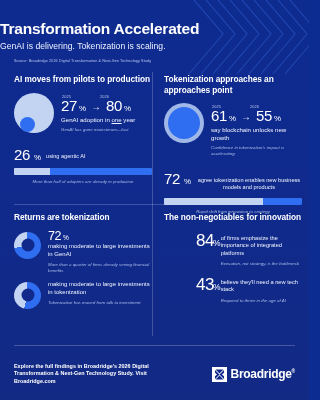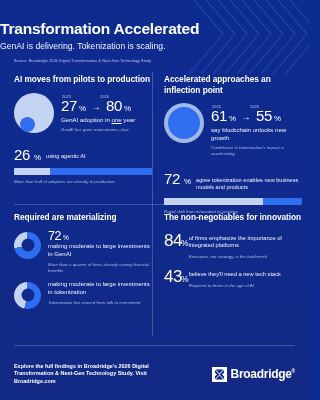--- a/index.html
+++ b/index.html
@@ -188,21 +188,21 @@
   }
   .statdesc u { text-decoration: underline; }
   .note {
     font-size: 4.4px;
     font-style: italic;
     color: #aabbe8;
     line-height: 1.3;
     margin-top: 4px;
   }
   
-  .barblock { margin-top: 13px; }
+  .barblock { margin-top: 13px; text-align: center; }
   .barhead {
     display: flex;
     align-items: baseline;
     gap: 5px;
   }
   .barhead .bignum { font-size: 15px; }
   .barhead .lab {
     font-size: 5.6px;
     line-height: 1.25;
     color: #f0f4ff;
@@ -253,20 +253,21 @@
     font-size: 6px;
     line-height: 1.28;
     margin-top: 1px;
     color: #f0f4ff;
   }
   
   .plainrow {
     display: flex;
     align-items: flex-start;
     margin-top: 8px;
+    margin-left: 32px;
   }
   .plainrow .numwrap { flex: 0 0 auto; }
   .plainrow .bignum { font-size: 17px; }
   .plainrow .pct { font-size: 8.5px; }
   .plainrow .txt {
     font-size: 5.7px;
     line-height: 1.32;
     color: #f0f4ff;
     padding-top: 4px;
   }
@@ -370,21 +371,21 @@
           <span class="lab">using agentic AI</span>
         </div>
         <div class="bar">
           <div class="fill" style="width:26%"></div>
         </div>
         <div class="note">More than half of adopters are already in production</div>
       </div>
     </div>
 
     <div class="quad q-tr">
-      <h2 class="sec-title">Accelerated approaches an inflection point</h2>
+      <h2 class="sec-title">Tokenization approaches an approaches point</h2>
 
       <div class="row">
         <div class="sphere ring">
           <div class="big"></div>
           <div class="inner"></div>
         </div>
         <div class="arrowstat">
           <div class="yearrow">
             <span class="y1">2025</span>
             <span class="y2">2026</span>
@@ -408,21 +409,21 @@
           <span class="lab">agree tokenization enables new business models and products</span>
         </div>
         <div class="bar">
           <div class="fill" style="width:72%"></div>
         </div>
         <div class="note">Rapid shift from innovation to strategy</div>
       </div>
     </div>
 
     <div class="quad q-bl">
-      <h2 class="sec-title">Required are materializing</h2>
+      <h2 class="sec-title">Returns are tokenization</h2>
 
       <div class="donutrow">
         <div class="donut" style="background:conic-gradient(#2f6ef0 0% 72%, #c3d3f2 72% 100%)">
           <div class="hole"></div>
         </div>
         <div class="donutbody">
           <div class="bigline">
             <span class="bignum">72</span>
               <span class="pct">%</span>
           </div>

